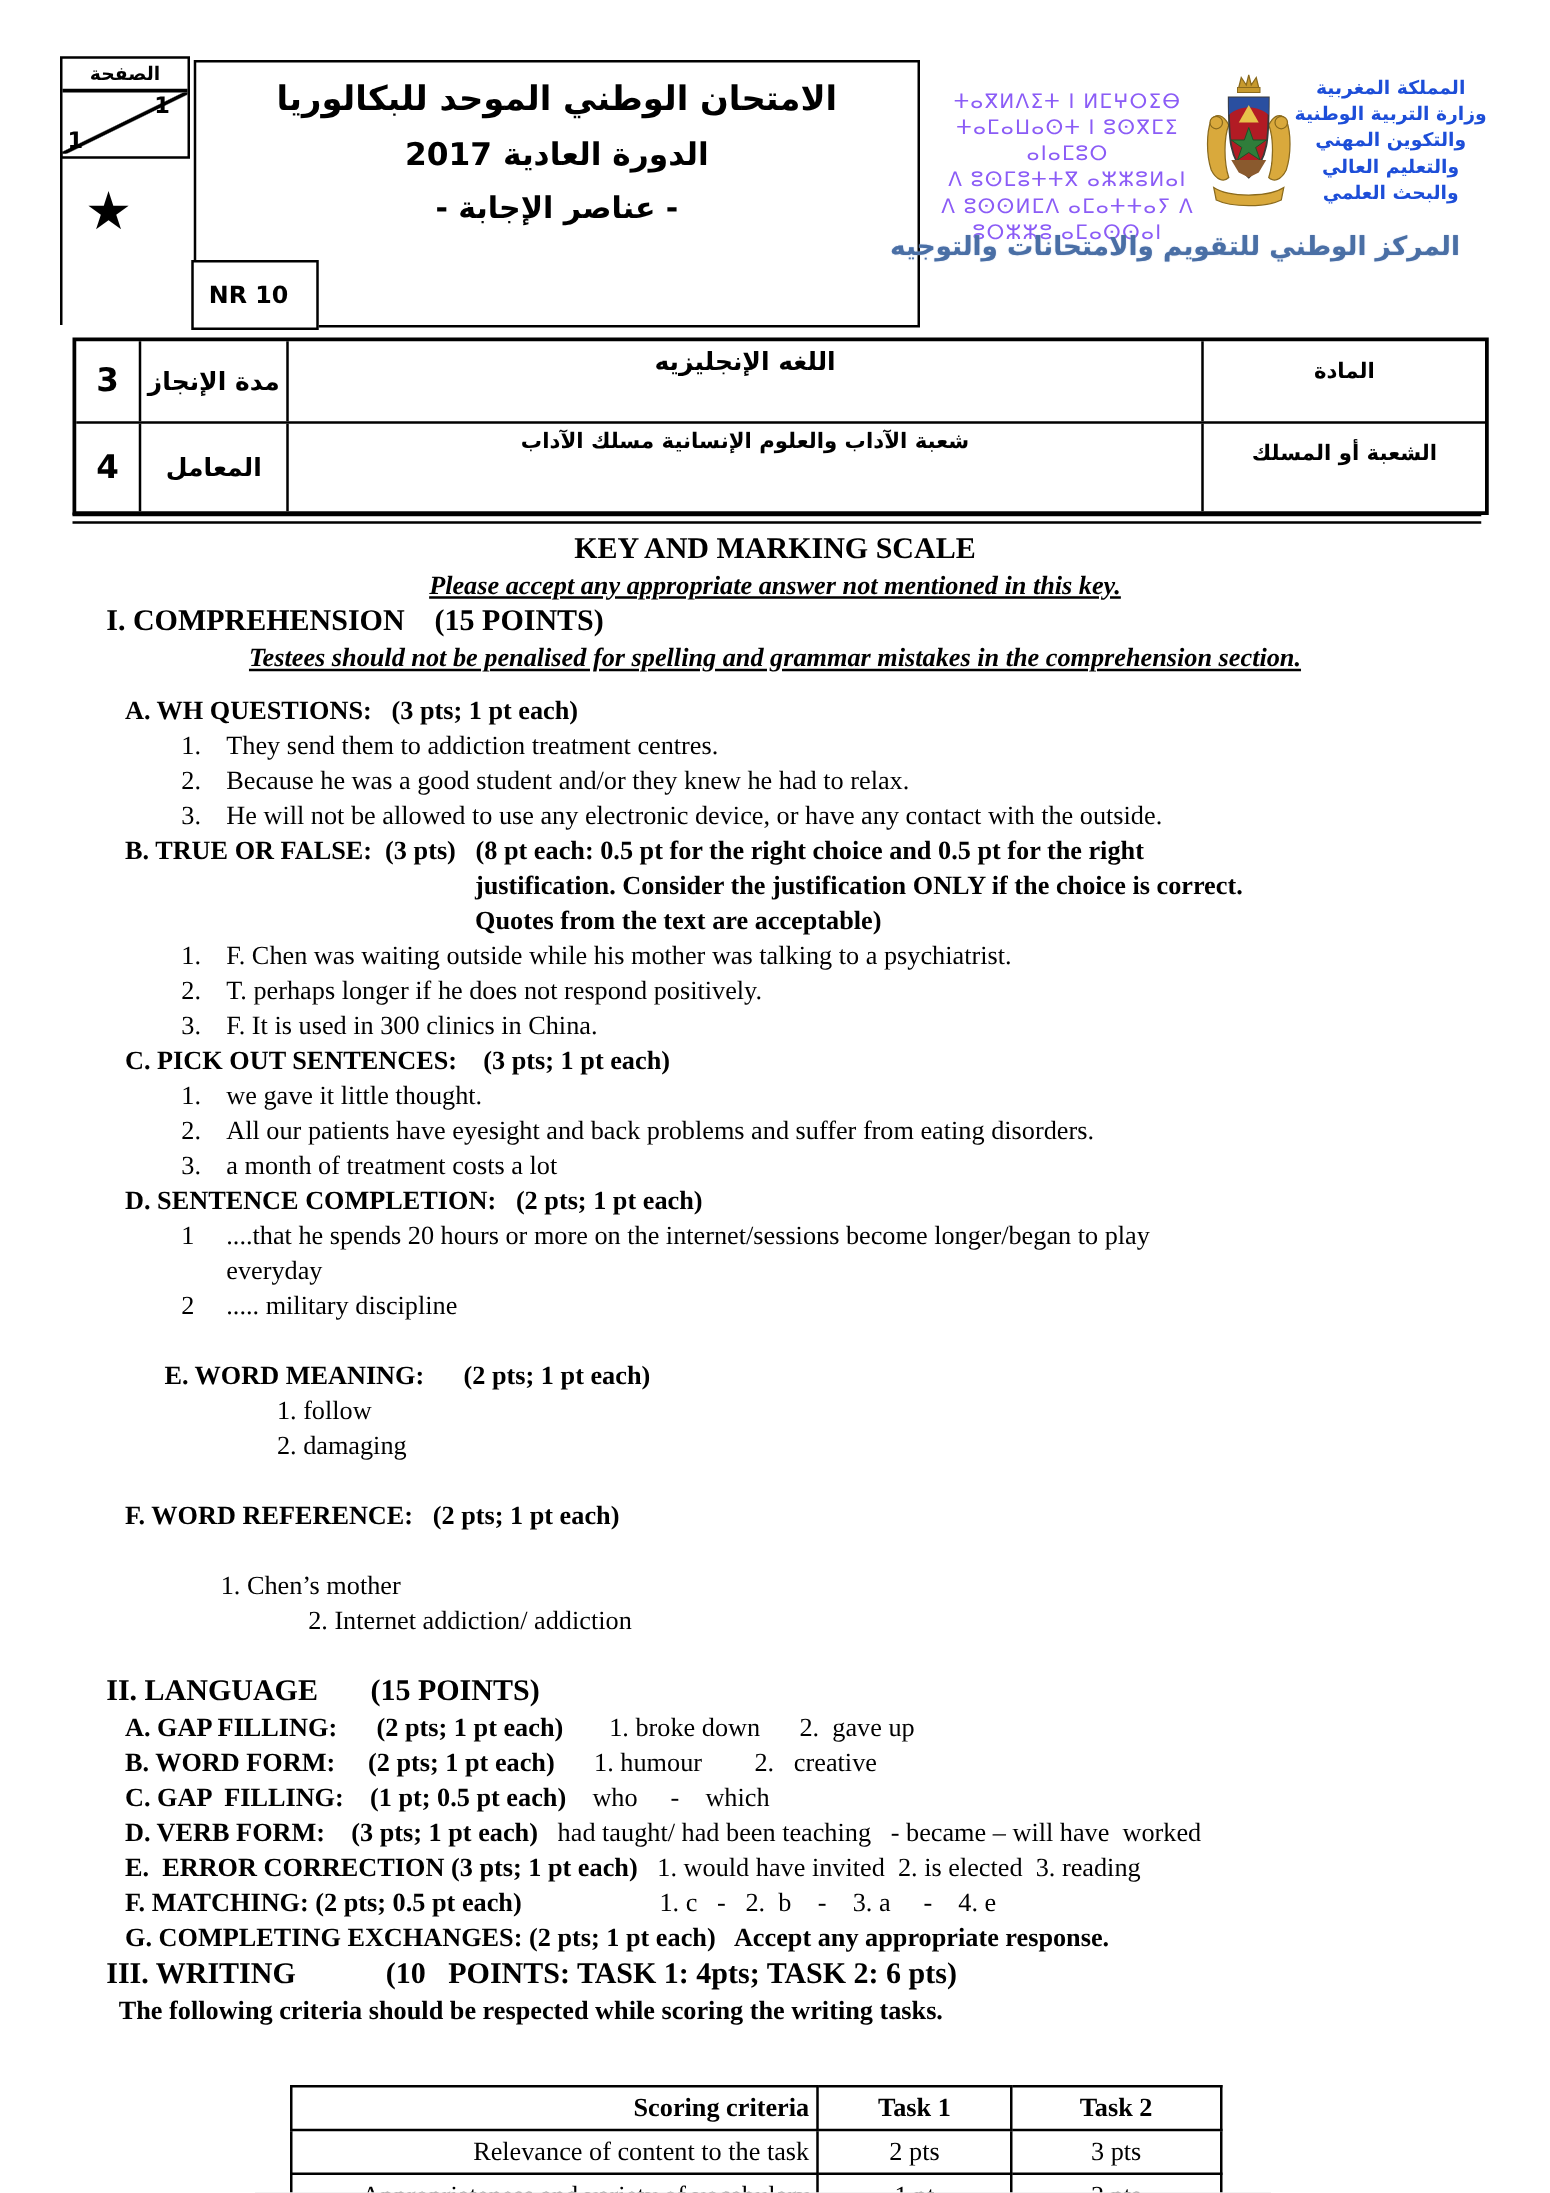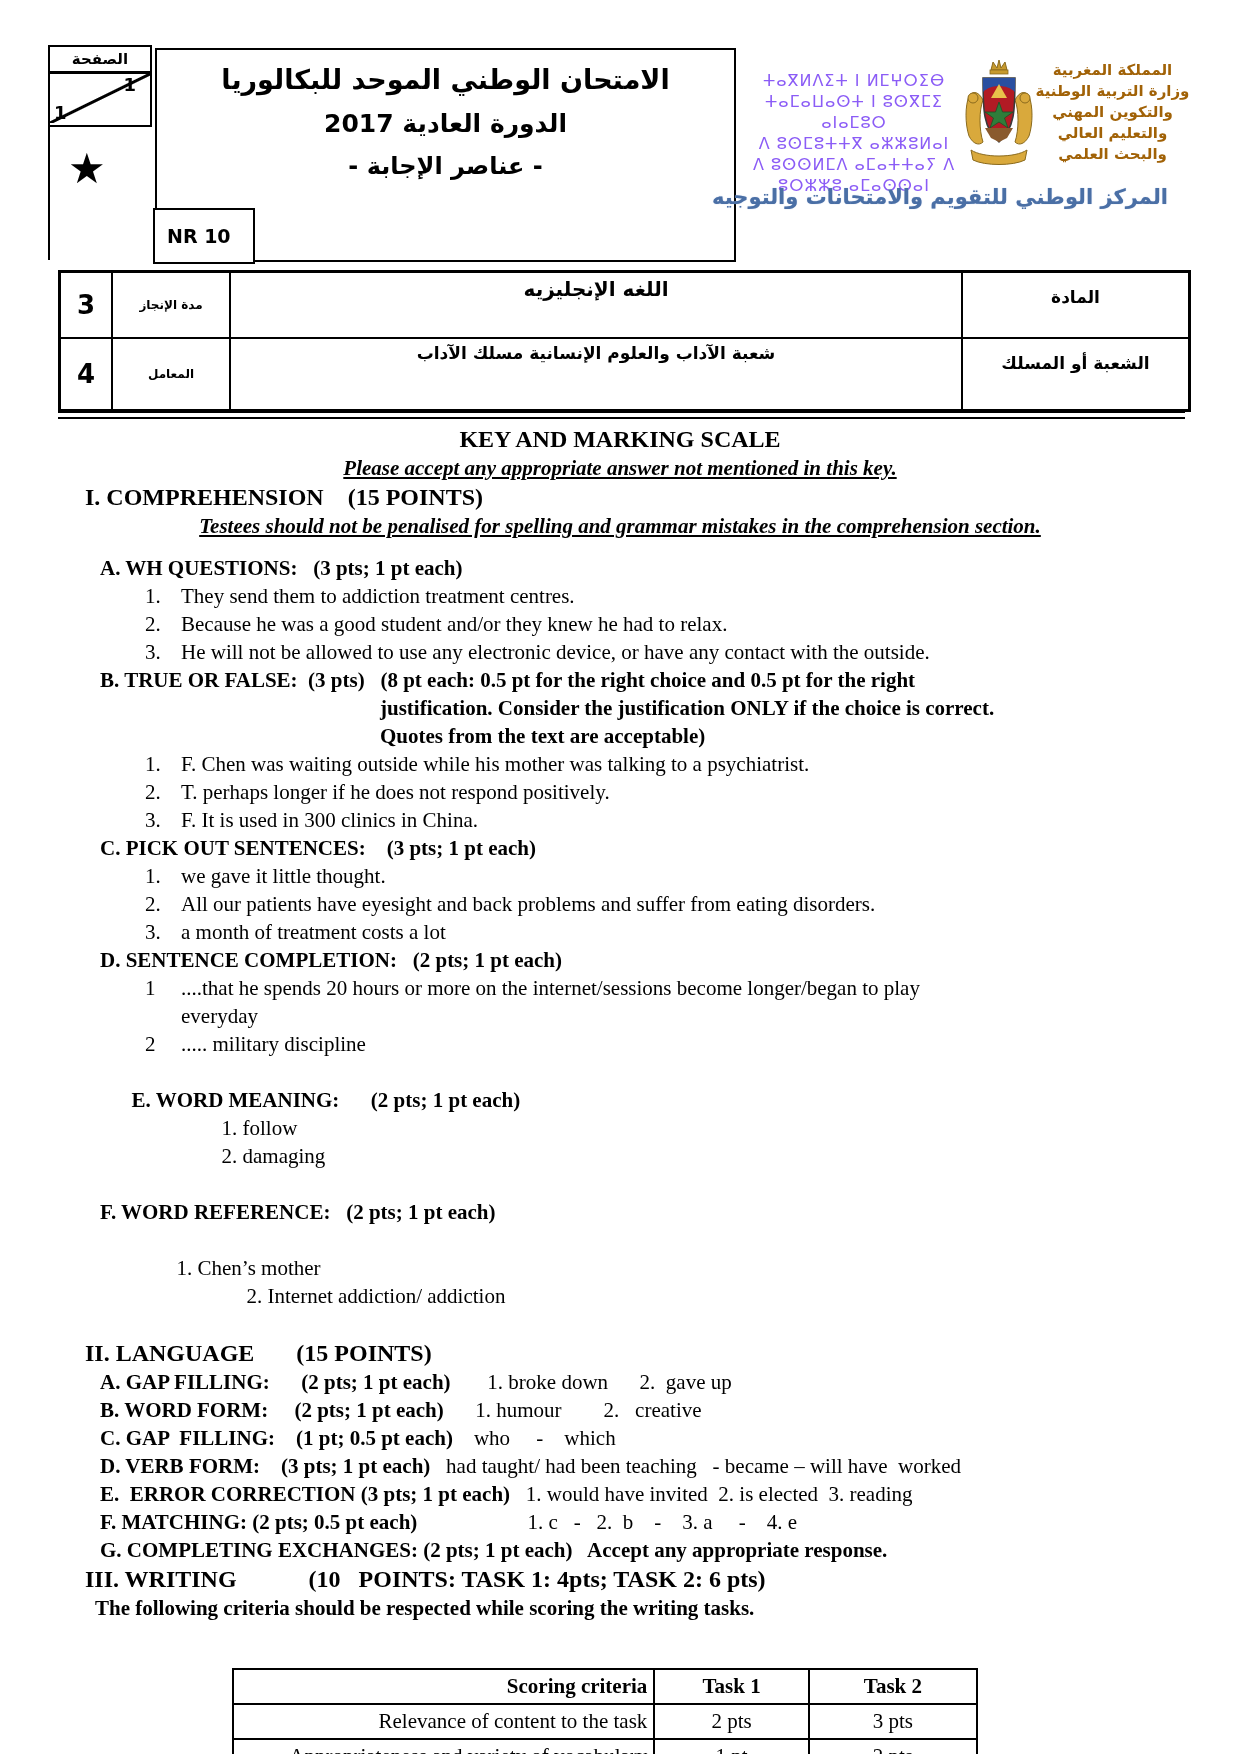--- a/index.html
+++ b/index.html
@@ -25,35 +25,35 @@
   .nrbox{position:absolute;left:153px;top:208px;width:98px;height:52px;border:2px solid #000;background:#fff;
       display:flex;align-items:center;}
   .nrbox span{font-family:"DejaVu Sans",sans-serif;font-weight:bold;font-size:19px;margin-left:12px;}
 
   .ministry{position:absolute;left:745px;top:58px;width:445px;}
   .ministry .row{display:flex;flex-direction:row;align-items:flex-start;}
   .tifi{width:218px;text-align:center;font-family:"DejaVu Sans",sans-serif;color:#8b5cf6;
         font-size:16px;line-height:21px;letter-spacing:1px;padding-top:12px;}
   .emblem{width:72px;text-align:center;}
   .minar{width:155px;text-align:center;direction:rtl;font-family:"DejaVu Sans",sans-serif;
-         color:#a16207;font-size:15px;font-weight:bold;line-height:21px;padding-top:2px;}
+         color:#1d4ed8;font-size:15px;font-weight:bold;line-height:21px;padding-top:2px;}
   .center-name{position:absolute;left:700px;top:185px;width:480px;text-align:center;direction:rtl;
          font-family:"DejaVu Sans",sans-serif;font-weight:bold;font-size:21px;color:#4a6fa5;
          text-shadow:0 0 1px #9fb3d9;}
 
   
   .subtable{position:absolute;left:58px;top:270px;width:1127px;border:3px solid #000;}
   .subtable .row{display:flex;}
   .subtable .row1{height:64px;border-bottom:2px solid #000;}
   .subtable .row2{height:70px;}
   .subtable .cell{border-right:2px solid #000;box-sizing:border-box;
       font-family:"DejaVu Sans",sans-serif;font-weight:bold;direction:rtl;}
   .subtable .cell:last-child{border-right:none;}
   .cnum{width:52px;display:flex;align-items:center;justify-content:center;font-size:26px;direction:ltr;}
-  .clab{width:118px;display:flex;align-items:center;justify-content:center;font-size:12px;}
+  .clab{width:118px;display:flex;align-items:center;justify-content:center;font-size:20px;}
   .cmain{flex:1;text-align:center;padding-top:4px;}
   .cmain.f1{font-size:20px;}
   .cmain.f2{font-size:17px;}
   .cright{width:225px;text-align:center;padding-top:14px;font-size:17px;}
 
   .dblrule{position:absolute;left:58px;top:410px;width:1127px;height:4px;
       border-top:3px solid #000;border-bottom:2px solid #000;}
 
   
   .content{position:absolute;left:0;top:424px;width:1240px;}

